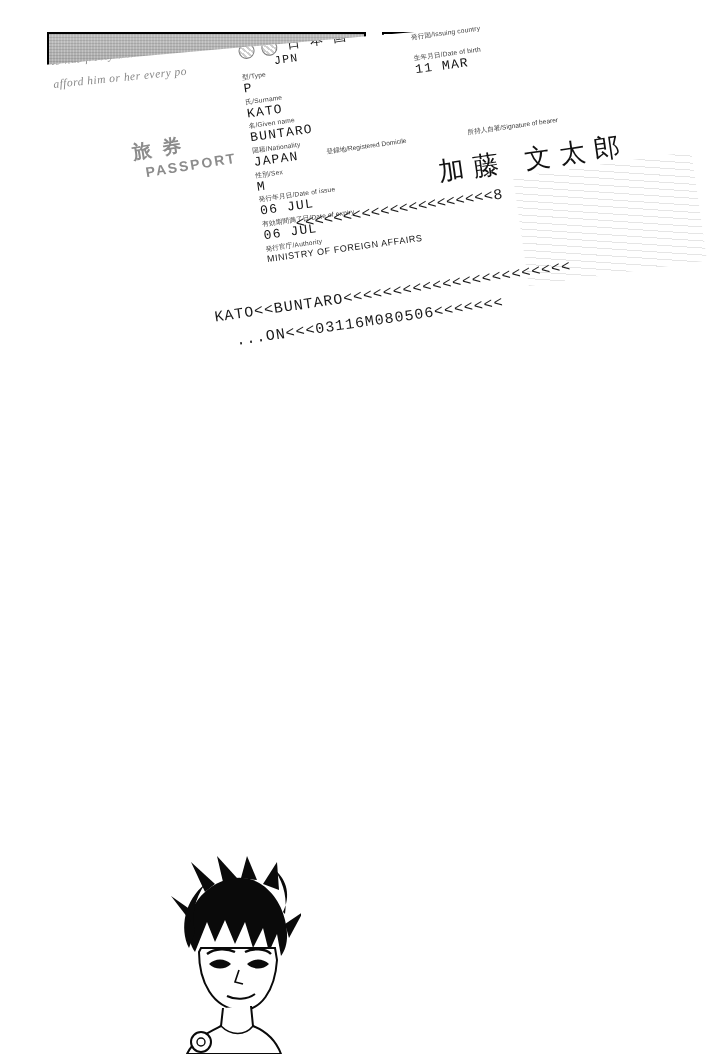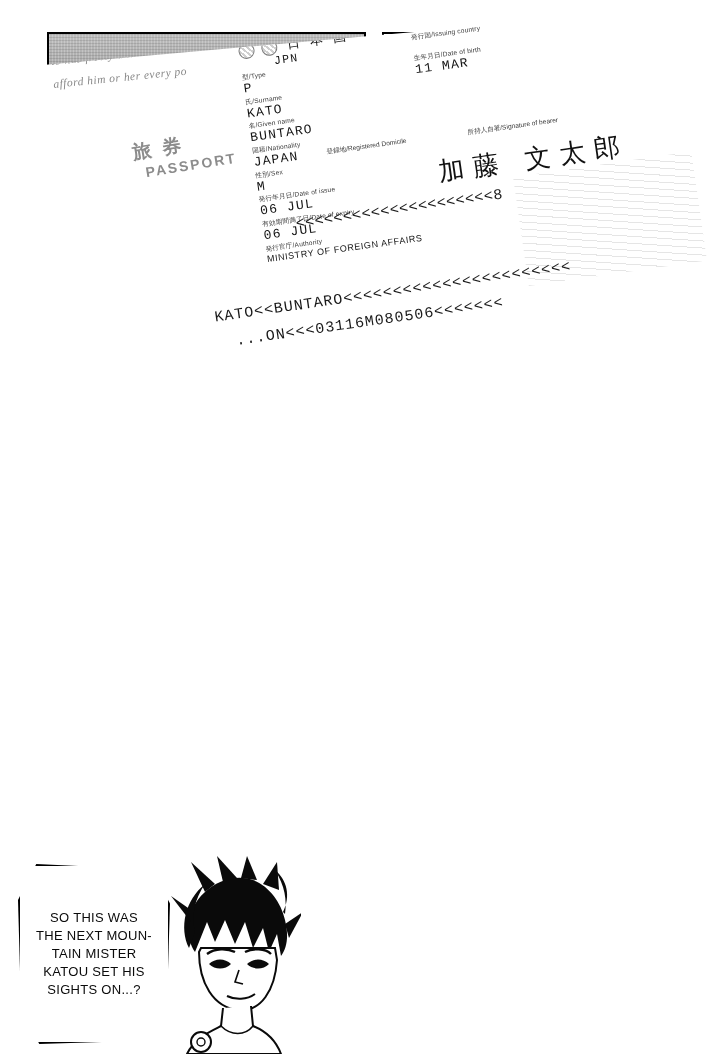--- a/index.html
+++ b/index.html
@@ -776,23 +776,14 @@
       <path d="M58 152 L56 170 C44 176 30 182 22 198 L116 198
                C110 182 98 174 88 170 L86 150" fill="#ffffff" stroke="#0a0a0a" stroke-width="2"></path>
 
       <path d="M56 170 C66 180 80 180 88 170" fill="none" stroke="#0a0a0a" stroke-width="1.6"></path>
 
       <circle cx="36" cy="186" r="10" fill="#ffffff" stroke="#0a0a0a" stroke-width="2"></circle>
       <circle cx="36" cy="186" r="4" fill="#ffffff" stroke="#0a0a0a" stroke-width="1.4"></circle>
     </svg>
   </div>
 
-  <div id="balloon">
-    <div class="txt">
-      <span>SO THIS WAS</span>
-      <span>THE NEXT MOUN-</span>
-      <span>TAIN MISTER</span>
-      <span>KATOU SET HIS</span>
-      <span>SIGHTS ON...?</span>
-    </div>
-  </div>
 
 </div>
 
 </body></html>

